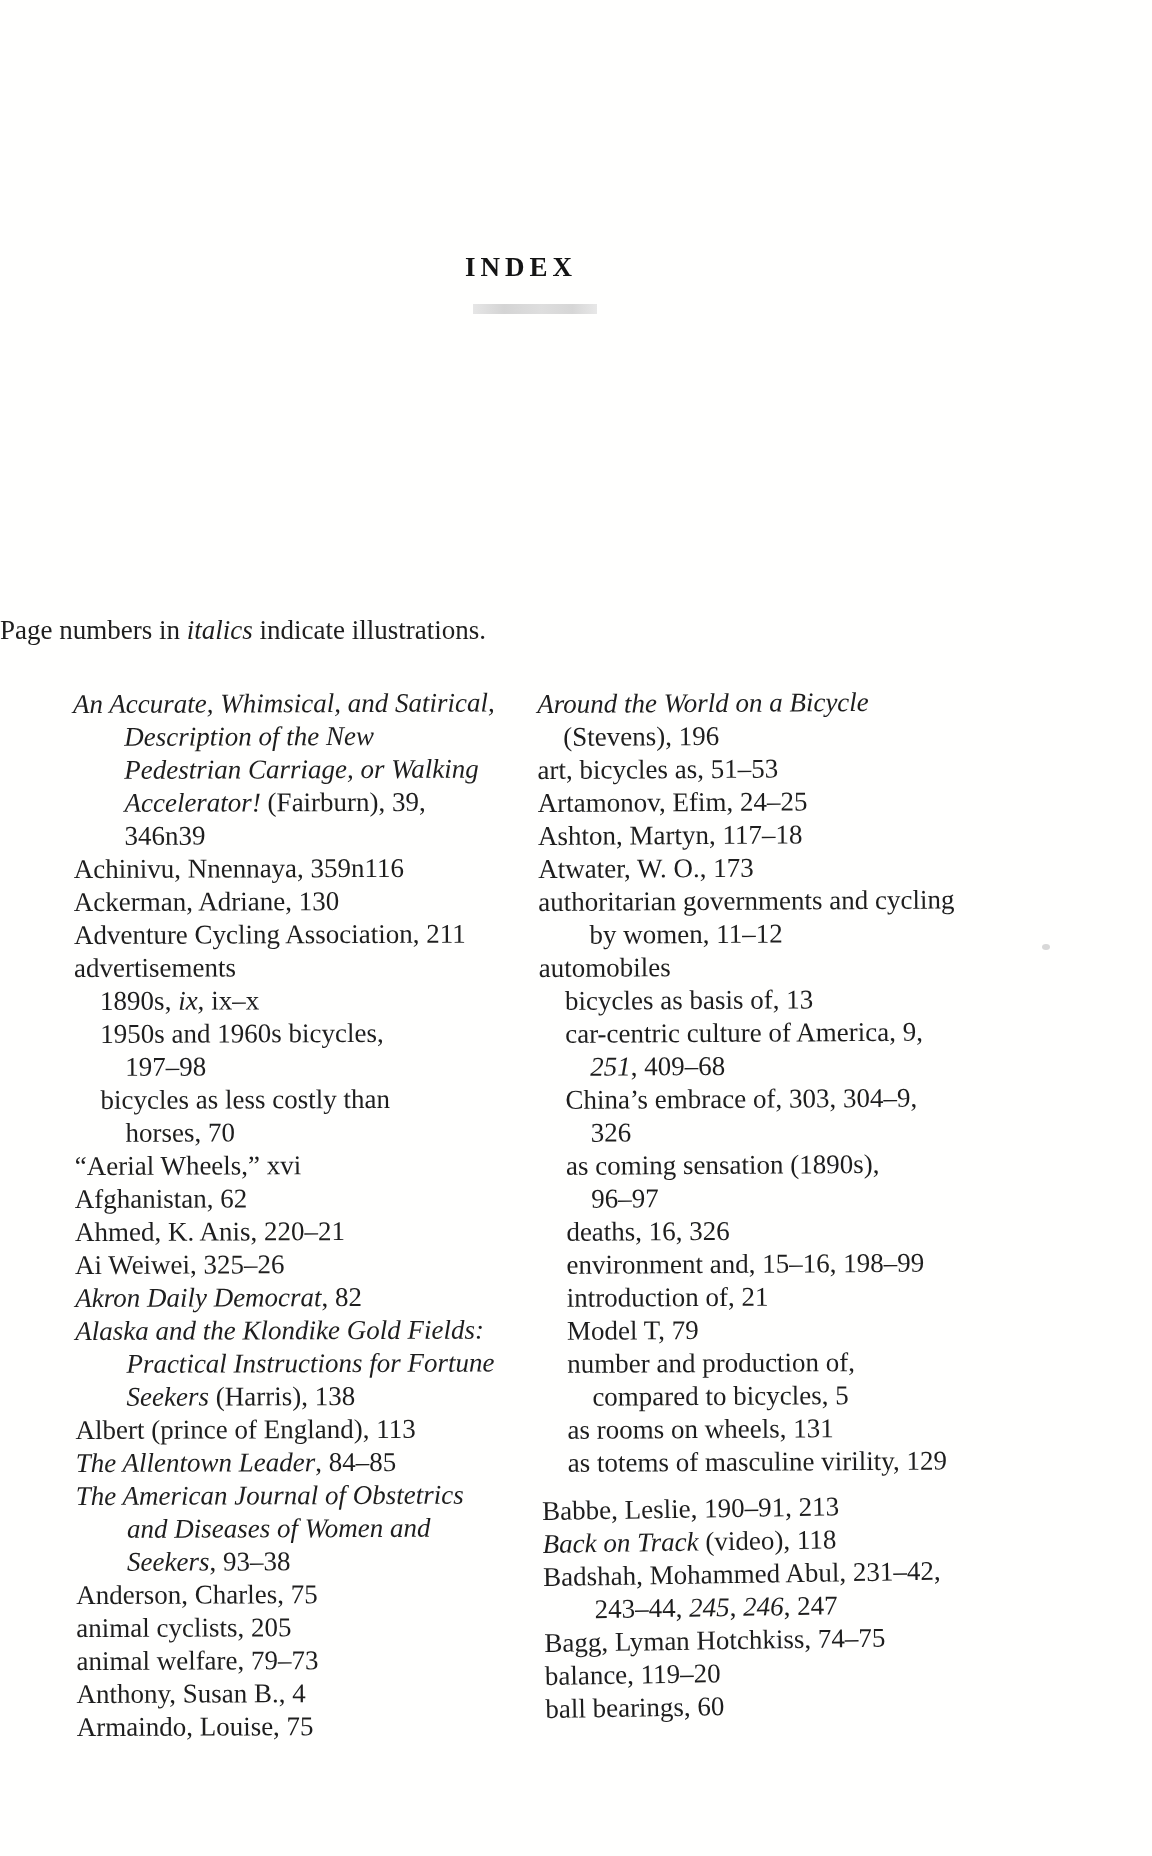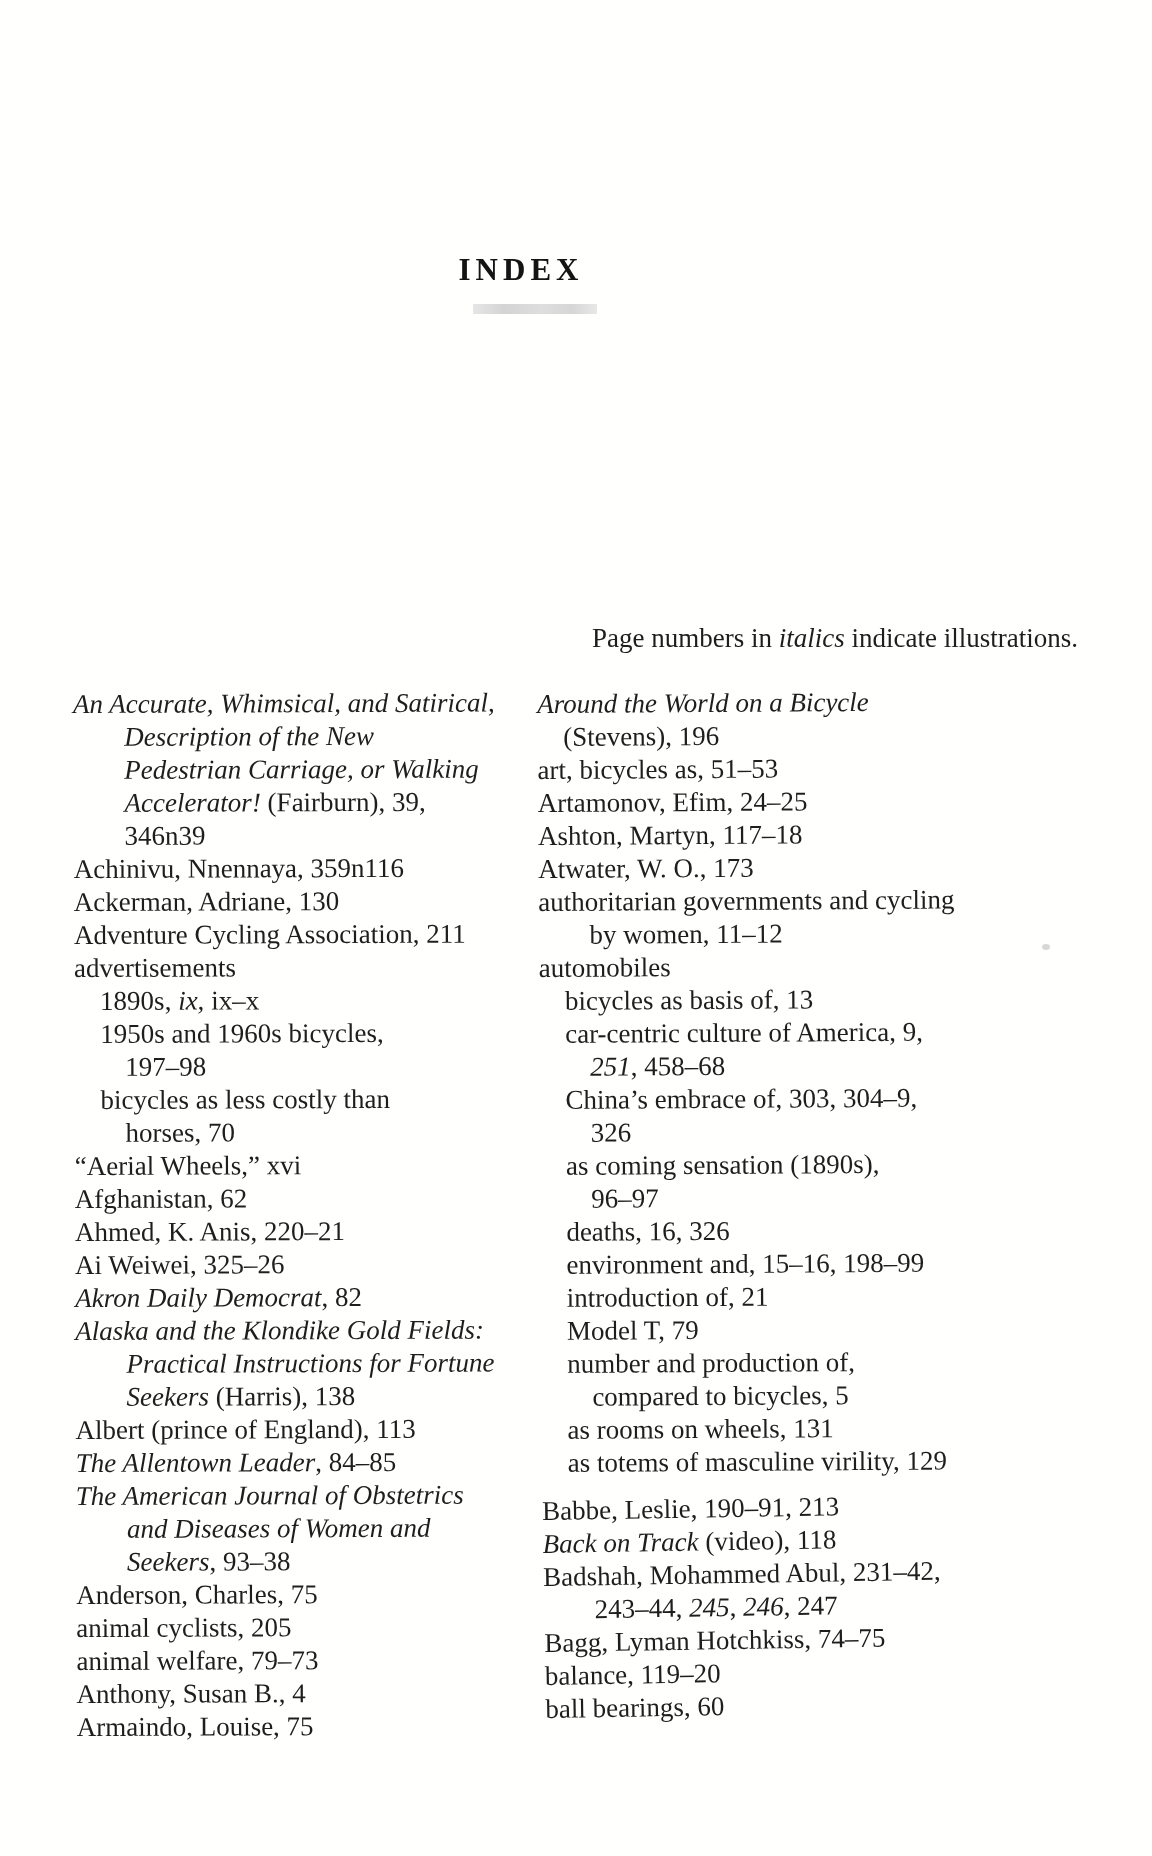--- a/index.html
+++ b/index.html
@@ -7,31 +7,31 @@
     position:relative;
     width:1152px;height:1856px;
     background:#fffffe;
     color:#1e1e1e;
     font-family:"Liberation Serif",serif;
     overflow:hidden;
   }
   .index-title{
     position:absolute;top:252px;left:0;width:1042px;
     margin:0;text-align:center;
-    font-size:31px;font-weight:bold;letter-spacing:5px;
+    font-size:27px;font-weight:bold;letter-spacing:5px;
     color:#141414;
     font-family:"Liberation Serif",serif;
   }
   .ornament{
     position:absolute;left:473px;top:304px;width:124px;height:10px;
     background:linear-gradient(90deg,#e6e6e6 0%,#d4d4d4 25%,#dedede 55%,#d6d6d6 80%,#e8e8e8 100%);
   }
   .note{
     position:absolute;top:615px;left:0;width:1070px;
-    margin:8px;text-align:right;
+    margin:0;text-align:left;
     font-size:27px;
   }
   .col{
     position:absolute;top:688px;
     font-size:27px;line-height:33px;
     transform-origin:0 0;
   }
   .col-left{left:73px;width:486px;transform:rotate(-0.2deg);}
   .col-right{left:537px;width:580px;transform:rotate(-0.35deg);}
   .col-right .grp+.grp{margin-top:15px;transform:rotate(-0.55deg);transform-origin:0 0;}
@@ -98,21 +98,21 @@
         <div class="line ind1"><span>(Stevens), 196</span></div>
         <div class="line ind0"><span>art, bicycles as, 51–53</span></div>
         <div class="line ind0"><span>Artamonov, Efim, 24–25</span></div>
         <div class="line ind0"><span>Ashton, Martyn, 117–18</span></div>
         <div class="line ind0"><span>Atwater, W. O., 173</span></div>
         <div class="line ind0"><span>authoritarian governments and cycling</span></div>
         <div class="line ind2"><span>by women, 11–12</span></div>
         <div class="line ind0"><span>automobiles</span></div>
         <div class="line ind1"><span>bicycles as basis of, 13</span></div>
         <div class="line ind1"><span>car-centric culture of America, 9,</span></div>
-        <div class="line ind2"><span class="it">251</span><span>, 458–68</span></div>
+        <div class="line ind2"><span class="it">251</span><span>, 409–68</span></div>
         <div class="line ind1"><span>China’s embrace of, 303, 304–9,</span></div>
         <div class="line ind2"><span>326</span></div>
         <div class="line ind1"><span>as coming sensation (1890s),</span></div>
         <div class="line ind2"><span>96–97</span></div>
         <div class="line ind1"><span>deaths, 16, 326</span></div>
         <div class="line ind1"><span>environment and, 15–16, 198–99</span></div>
         <div class="line ind1"><span>introduction of, 21</span></div>
         <div class="line ind1"><span>Model T, 79</span></div>
         <div class="line ind1"><span>number and production of,</span></div>
         <div class="line ind2"><span>compared to bicycles, 5</span></div>

